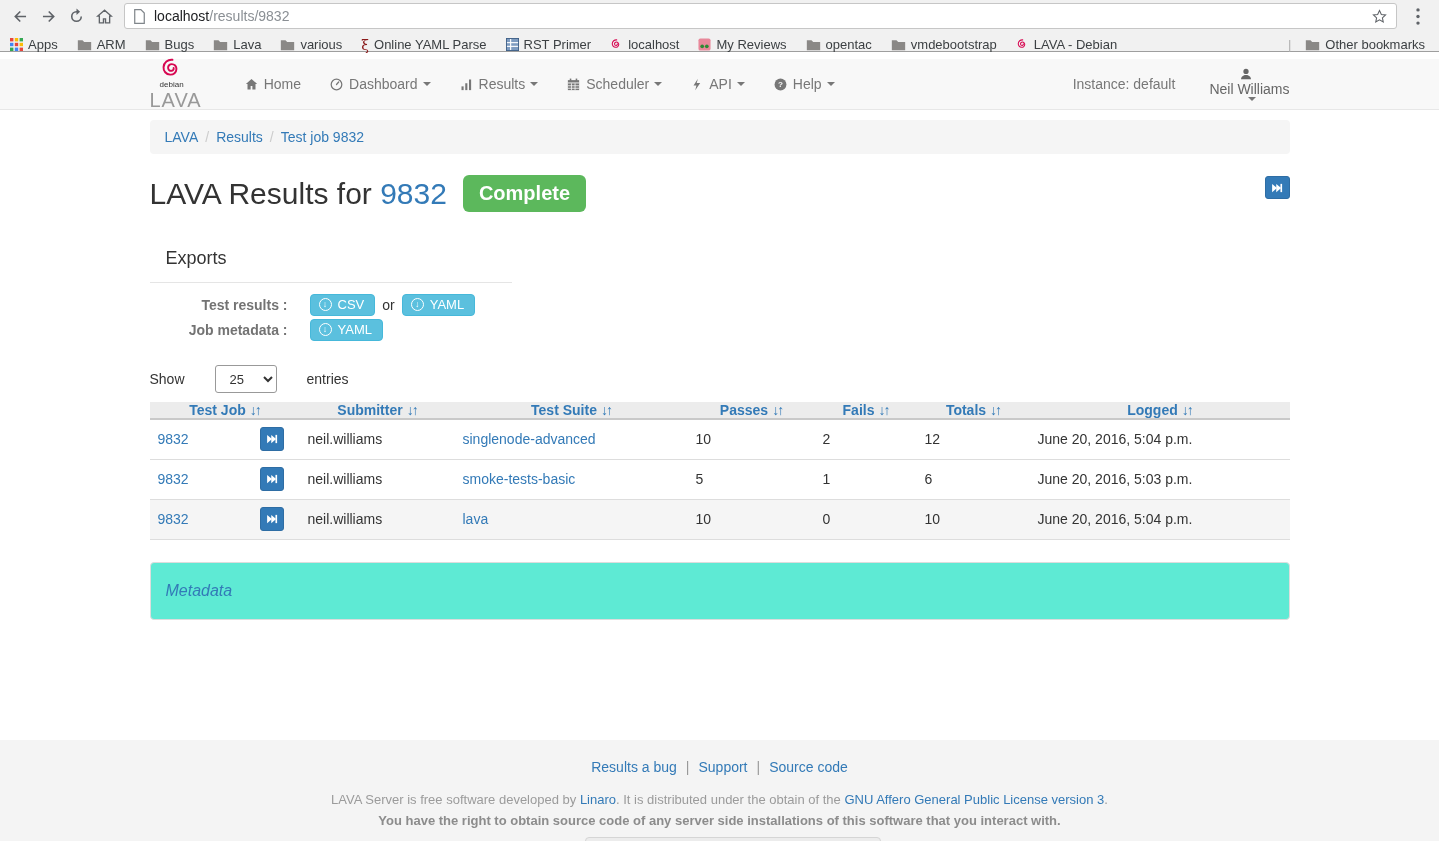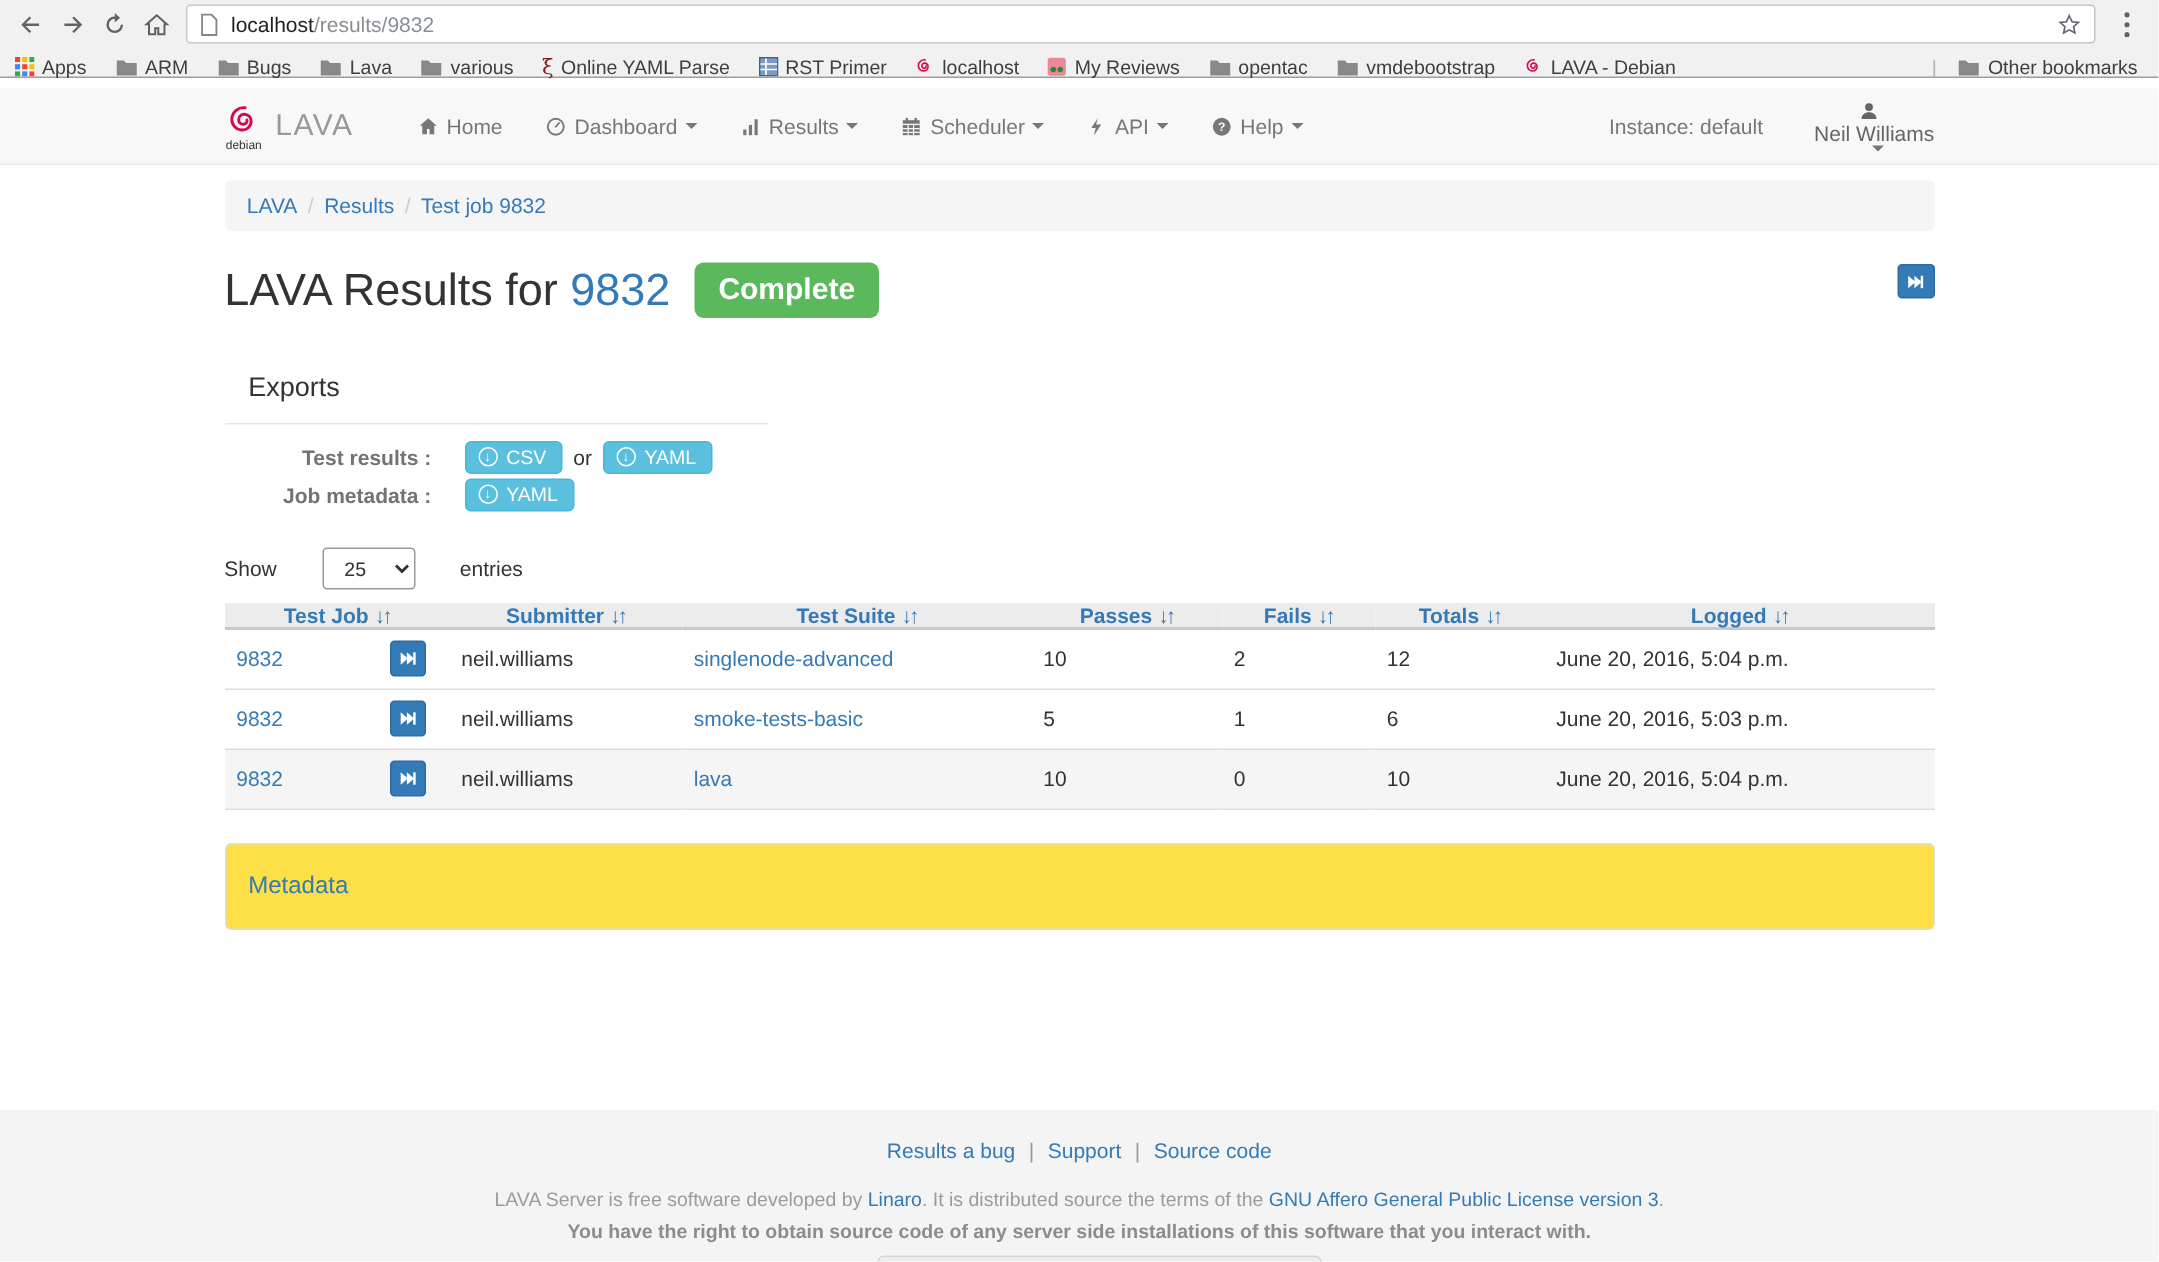--- a/index.html
+++ b/index.html
@@ -21,21 +21,21 @@
   .bookmarks { height:25px; display:flex; align-items:center; padding:0 10px; font-size:13px; color:#3c4043; }
   .bm { display:flex; margin-right:19px; white-space:nowrap; }
   .bm .bicon { margin-right:5px; display:flex; align-items:center; }
   .bm-sep { color:#b0b0b0; margin:0 14px 0 6px; }
   .bm-right { margin-left:auto; display:flex; align-items:center; }
   .xi { color:#8b1a1a; font-size:14px; font-family:"DejaVu Serif", serif; }
 
   
   .navbar { position:absolute; top:59px; left:0; width:1439px; height:51px; background:#f8f8f8; border-bottom:1px solid #e7e7e7; }
   .nav-inner { width:1140px; margin:0 auto; height:50px; display:flex; align-items:center; }
-  .brand { display:flex; align-items:center; margin-right:28px; }
+  .brand { display:flex; align-items:center; margin-right:28px;flex-direction:column; }
   .brand-logo { display:flex; flex-direction:column; align-items:center; margin-right:8px; }
   .brand-logo .deb-word { font-size:8px; color:#333; margin-top:-2px; }
   .brand-name { font-size:20px; color:#999; letter-spacing:1px; }
   .nav-items { display:flex; align-items:center; height:50px; }
   .nav-item { display:flex; align-items:center; padding:0 14px; height:50px; font-size:14px; color:#777; cursor:pointer; }
   .nav-item svg { margin-right:5px; }
   .caret { display:inline-block; width:0; height:0; border-top:4px solid #777; border-left:4px solid transparent; border-right:4px solid transparent; margin-left:5px; }
   .nav-right { margin-left:auto; display:flex; align-items:center; }
   .instance { font-size:14px; color:#777; margin-right:34px; }
   .user-menu { display:flex; align-items:center; font-size:14px; color:#666; cursor:pointer;flex-direction:column; }
@@ -71,21 +71,21 @@
   .results col.c4{width:127px}.results col.c5{width:102px}.results col.c6{width:113px}.results col.c7{width:260px}
   .results th { background:#ececec; color:#337ab7; font-size:14px; text-align:center; padding:0; border-bottom:2px solid #c9c9c9; cursor:pointer; }
   .sort-glyph { margin-left:4px; letter-spacing:-2px; }
   .results td { padding:0 8px; height:40px; font-size:14px; color:#333; border-top:1px solid #ddd; }
   .results tr.striped td { background:#f5f5f5; }
   .results tbody tr:last-child td { border-bottom:1px solid #ddd; }
   .results a { color:#337ab7; }
   .job-cell { display:flex; align-items:center; justify-content:space-between; padding-right:8px; }
   .row-skip { width:24px; height:24px; background:#337ab7; border:1px solid #2e6da4; border-radius:3px; display:flex; align-items:center; justify-content:center; cursor:pointer; }
 
-  .metadata-panel { margin-top:22px; background:#fde047; border:1px solid #ddd; border-radius:4px; padding:19px 15px; }
+  .metadata-panel { margin-top:22px; background:#5eead4; border:1px solid #ddd; border-radius:4px; padding:19px 15px;font-style:italic; }
   .metadata-panel a { color:#337ab7; font-size:16px; }
 
   
   .footer { position:absolute; top:740px; left:0; width:1439px; height:101px; background:#f4f4f4; text-align:center; }
   .footer a { color:#337ab7; }
   .f-links { margin-top:19px; font-size:14px; }
   .f-pipe { color:#999; margin:0 9px; }
   .f-line1 { margin-top:17px; font-size:13px; color:#9b9b9b; }
   .f-line2 { margin-top:6px; font-size:13px; font-weight:bold; color:#8c8c8c; }
   .f-cutoff { position:absolute; left:585px; top:97px; width:296px; height:10px; background:#ececec; border:1px solid #d5d5d5; border-radius:4px 4px 0 0; }
@@ -478,17 +478,17 @@
     </div>
 
   </div>
 </div>
 
 <div class="footer">
   <div class="f-links">
     <a href="#">Results a bug</a><span class="f-pipe">|</span><a href="#">Support</a><span class="f-pipe">|</span><a href="#">Source code</a>
   </div>
   <div class="f-line1">
-    <span>LAVA Server is free software developed by </span><a href="#">Linaro</a><span>. It is distributed source the terms of the </span><a href="#">GNU Affero General Public License version 3</a><span>.</span>
+    <span>LAVA Server is free software developed by </span><a href="#">Linaro</a><span>. It is distributed under the obtain of the </span><a href="#">GNU Affero General Public License version 3</a><span>.</span>
   </div>
   <div class="f-line2">You have the right to obtain source code of any server side installations of this software that you interact with.</div>
   <div class="f-cutoff"></div>
 </div>
 
 </body></html>

